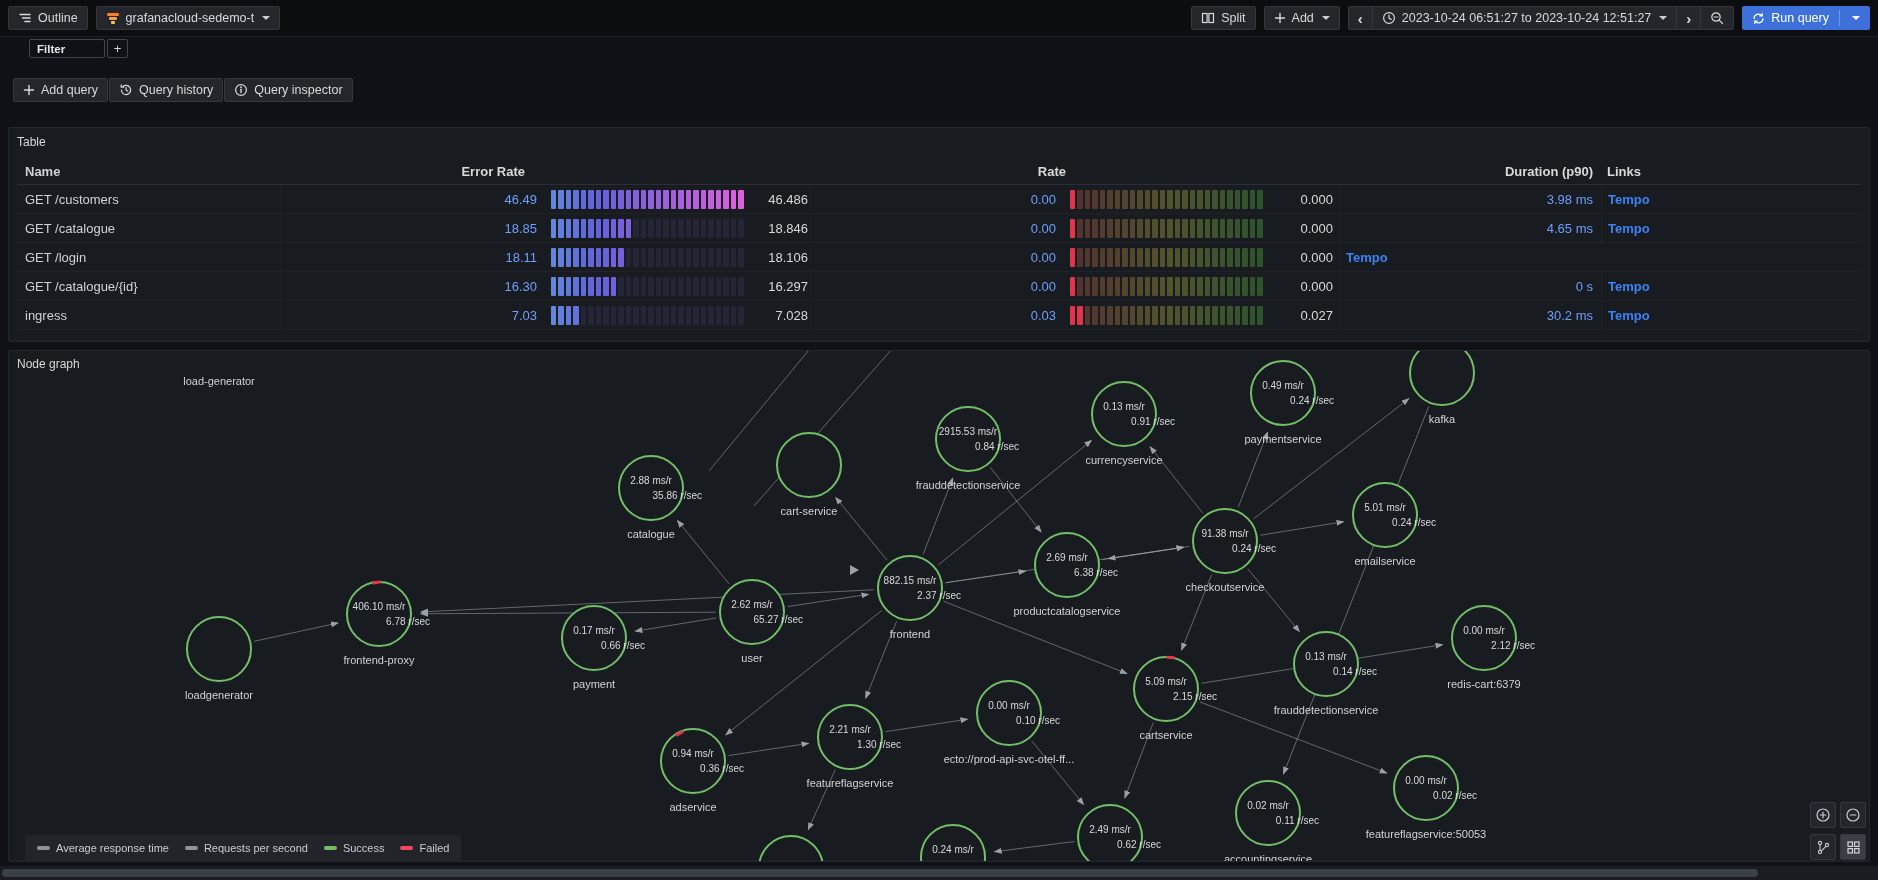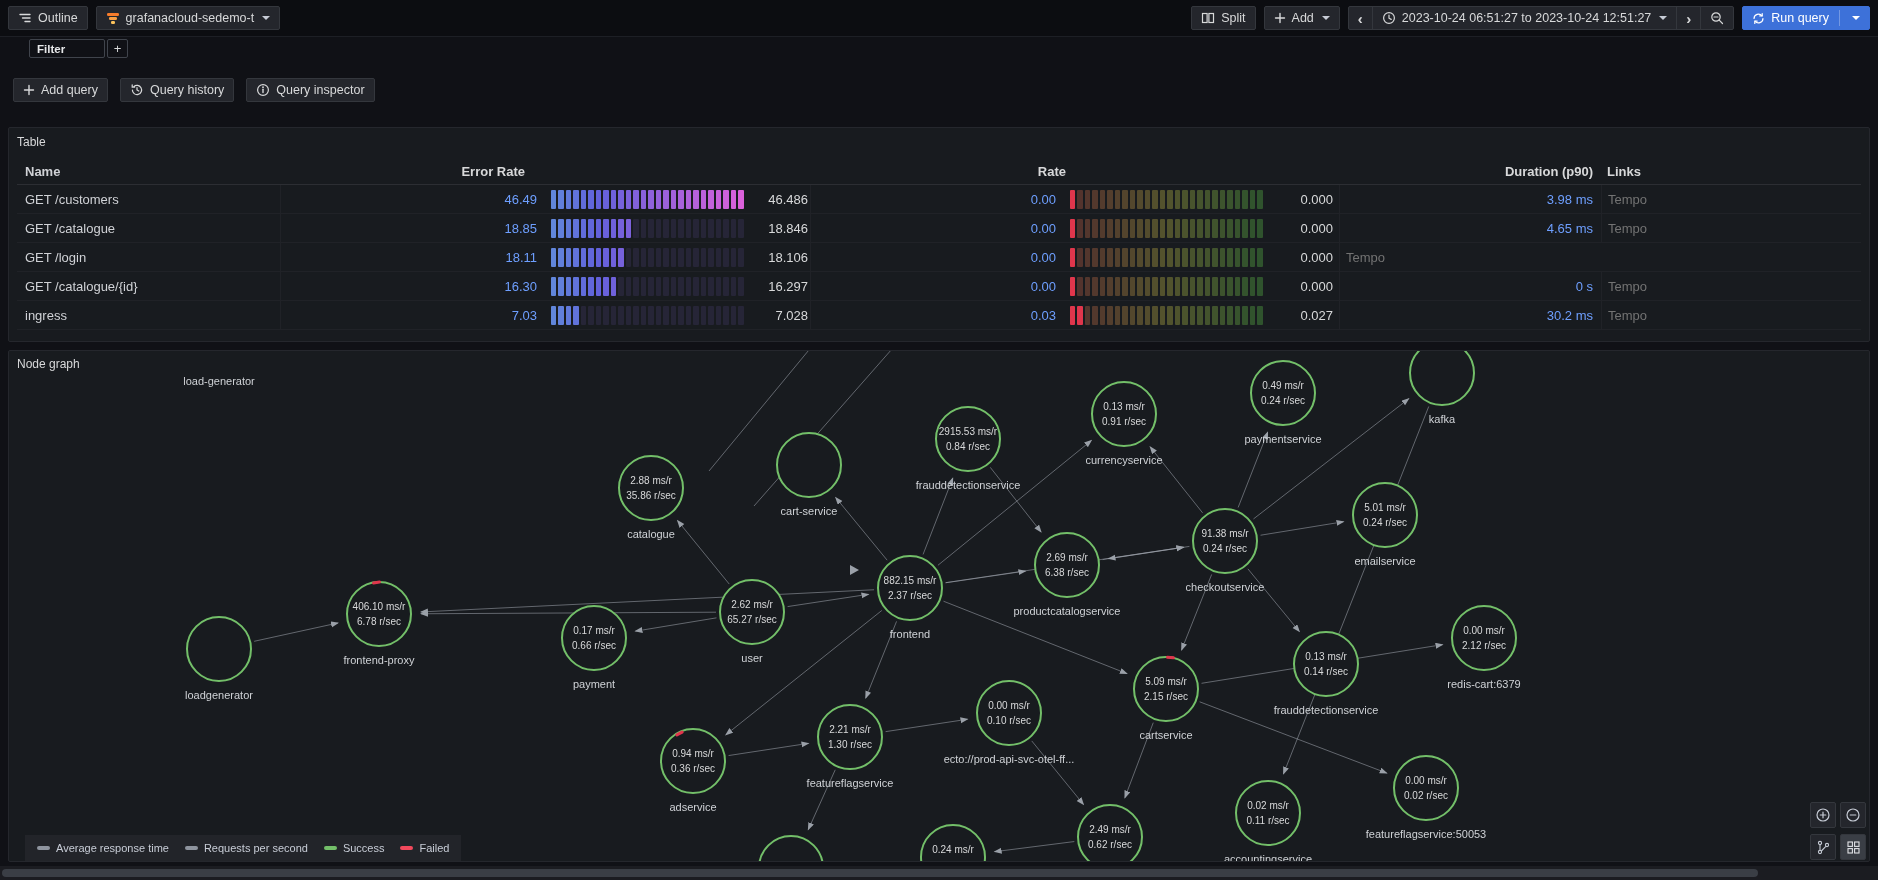--- a/index.html
+++ b/index.html
@@ -44,21 +44,21 @@
   .filter-box{
     position:absolute; left:29px; top:39px; width:76px; height:19px;
     border:1px solid #40444c; border-radius:2px; display:flex; align-items:center;
     padding:0 7px; font-size:11.5px; color:#e6e7e9; font-weight:600; background:transparent;
   }
   .plus-box{
     position:absolute; left:107px; top:39px; width:21px; height:19px;
     border:1px solid #40444c; border-radius:2px; display:flex; align-items:center; justify-content:center;
     font-size:13px; color:#d8d9da; cursor:pointer; background:transparent;
   }
-  .qbtn-row{ position:absolute; left:13px; top:78px; display:flex; gap:12px; }
+  .qbtn-row{ position:absolute; left:13px; top:78px; display:flex; gap:1px; }
   
   .panel{
     position:absolute; background:#181b1f; border:1px solid #25272d; border-radius:2px;
   }
   .panel-title{ font-size:12px; color:#d8d9da; padding:7px 8px 0 8px; font-weight:400; }
   
   .table-panel{ left:8px; top:127px; width:1862px; height:215px; }
   .tbl{ padding:0 8px; }
   .trow{
     display:grid; grid-template-columns:263px 530px 529px 262px 246px;
@@ -71,34 +71,34 @@
   .c1{ padding-left:8px; color:#d0d2d6; }
   .numbox{ flex:0 0 256px; text-align:right; display:block; color:#6e9fff; }
   .numbox2{ flex:0 0 245px; text-align:right; display:block; color:#6e9fff; }
   .thead .numbox, .thead .numbox2{ color:#d8d9da; }
   .gauge{ flex:0 0 197px; margin-left:14px; display:flex; align-items:center; height:19px; }
   .gauge i{ width:5.4px; height:19px; margin-right:2.1px; border-radius:1px; }
   .gval{ flex:1; text-align:right; color:#d8d9da; padding-right:2px; }
   .gval2{ flex:1; text-align:right; color:#d8d9da; padding-right:6px; }
   .c4{ justify-content:flex-end; padding-right:8px; color:#6e9fff; }
   .c5{ padding-left:6px; }
-  .c5 a{ color:#737373; text-decoration:none; cursor:pointer; }
+  .c5 a{ color:#3b82f6; text-decoration:none; cursor:pointer;font-weight:bold; }
   
   .graph-panel{ left:8px; top:350px; width:1862px; height:512px; overflow:hidden; }
   .graph-title{ position:absolute; left:8px; top:6px; font-size:12px; z-index:5; }
   .edges{ position:absolute; left:0; top:0; z-index:1; }
   .node{
     position:absolute; width:66px; height:66px; border:2px solid #73bf69; border-radius:50%;
     background:#181b1f; z-index:2; cursor:pointer;
   }
   .node .l1,.node .l2{
     position:absolute; left:-20px; width:102px; text-align:center;
     font-size:10px; color:#d8d9da; line-height:12px;
   }
-  .node .l1{ top:18px; } .node .l2{ top:33px; }
+  .node .l1{ top:18px; } .node .l2{ top:33px;text-align:right; }
   .nlabel{
     position:absolute; width:200px; text-align:center; font-size:11px; color:#cfd2d6; z-index:3;
   }
   .redseg{ position:absolute; width:9px; height:3px; background:#e0364c; border-radius:2px; }
   .legend{
     position:absolute; left:16px; bottom:0; height:26px; z-index:6;
     background:#222429; display:flex; align-items:center; gap:16px; padding:0 12px;
     font-size:11px; color:#c7ccd6;
   }
   .legend .li{ display:flex; align-items:center; gap:6px; }

